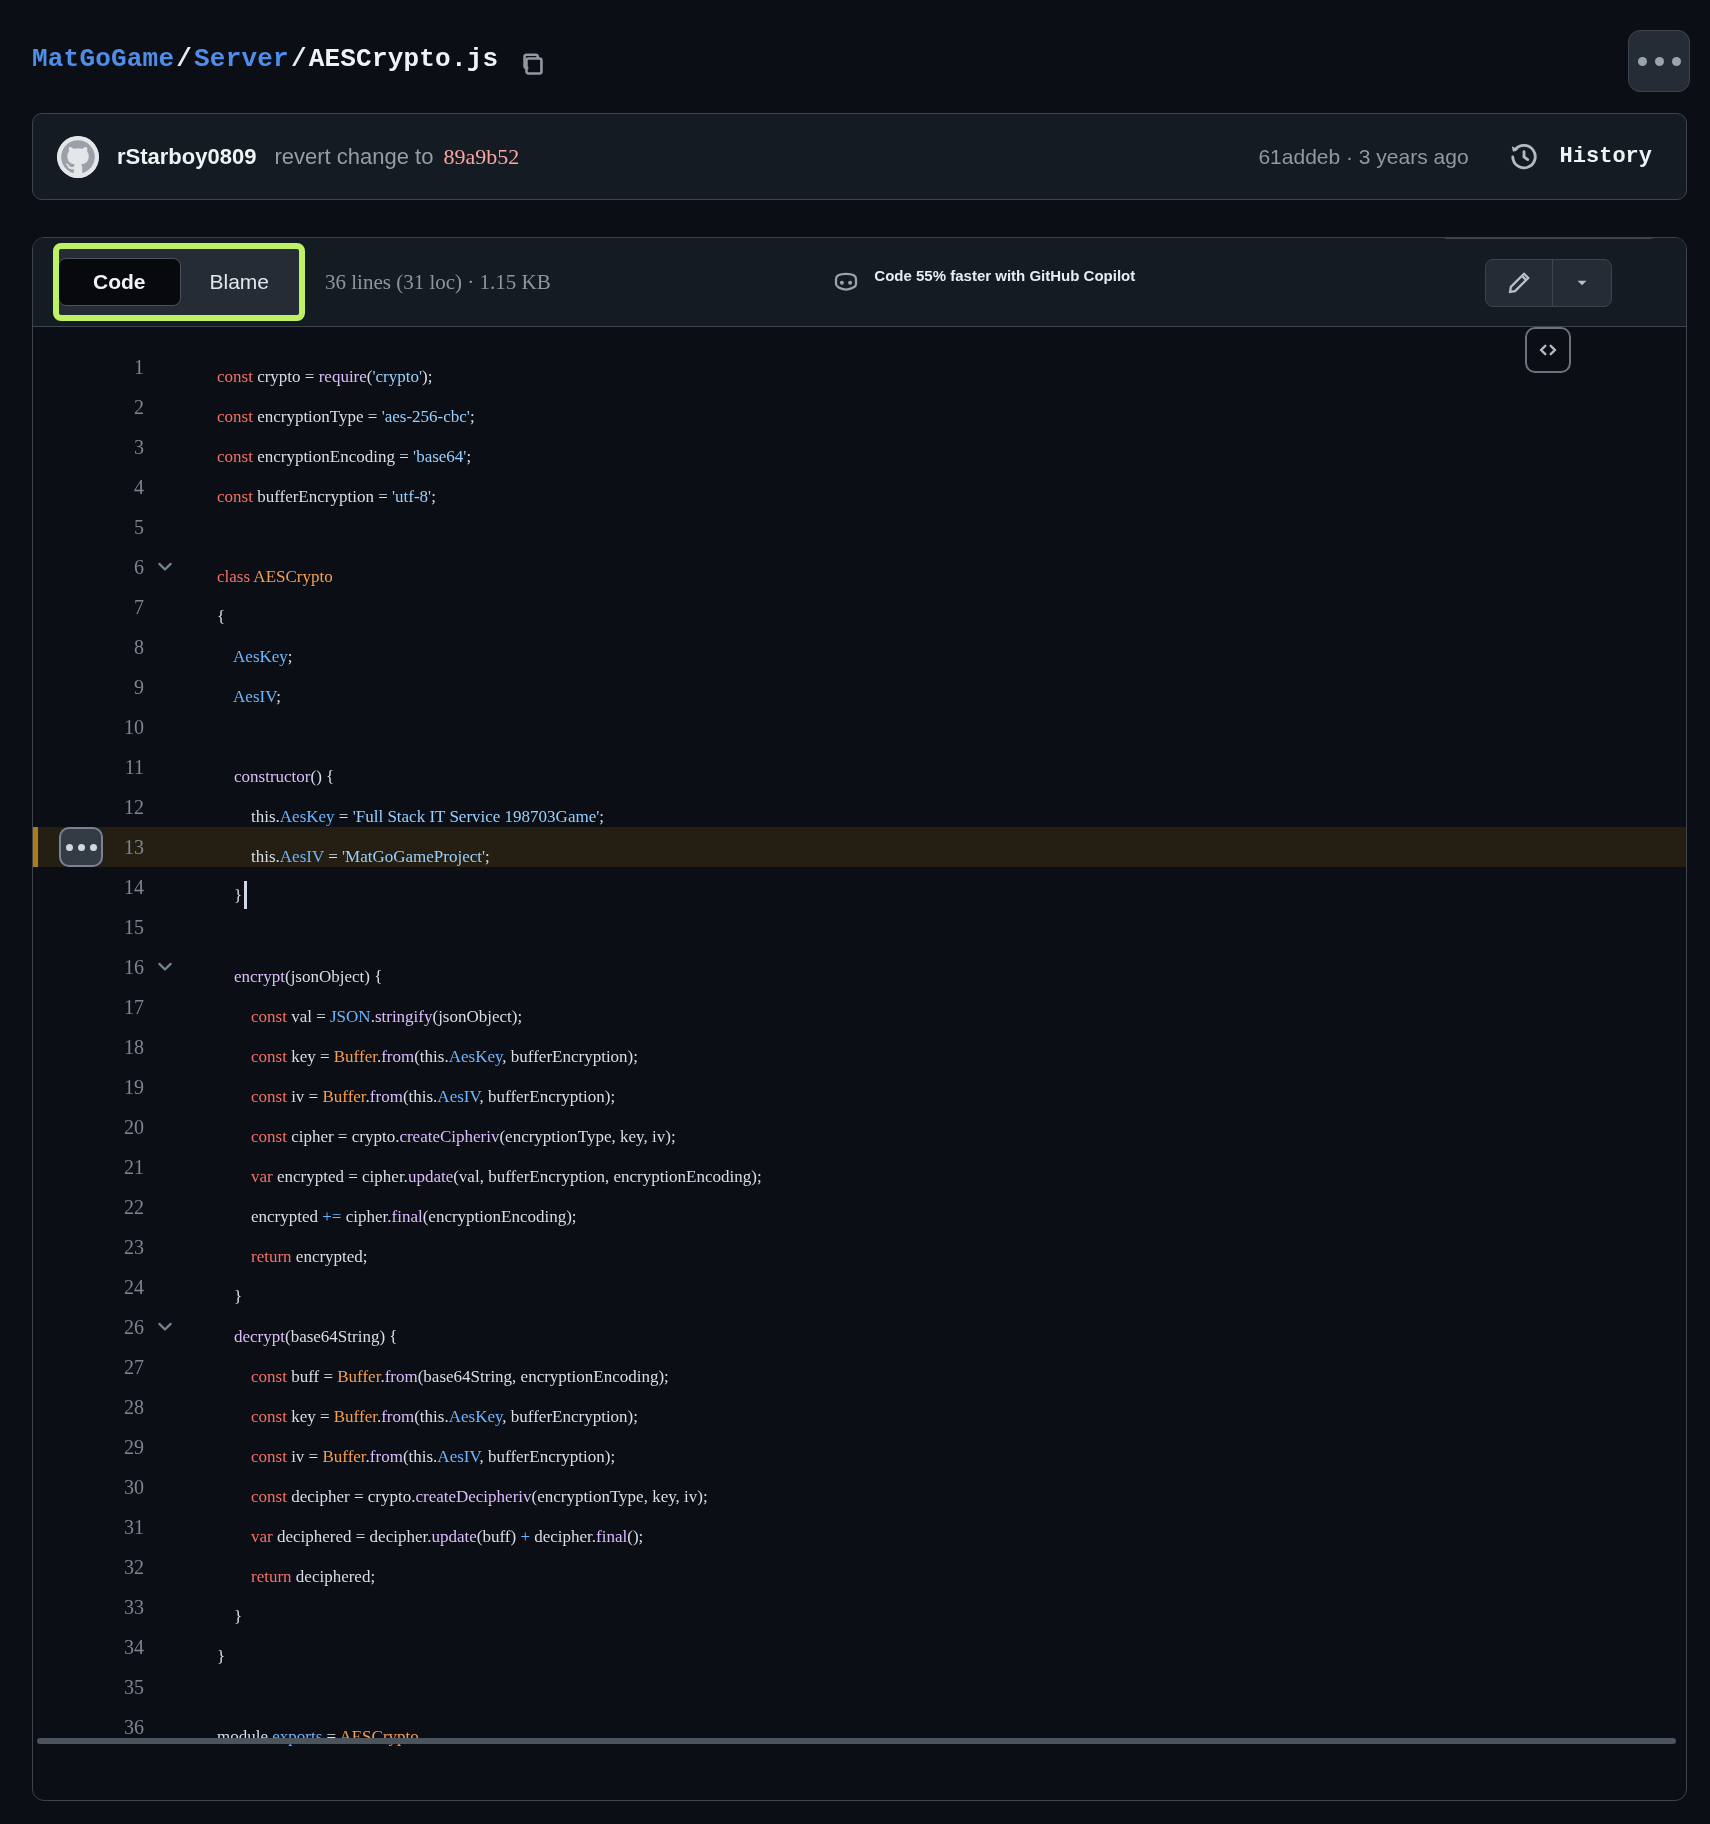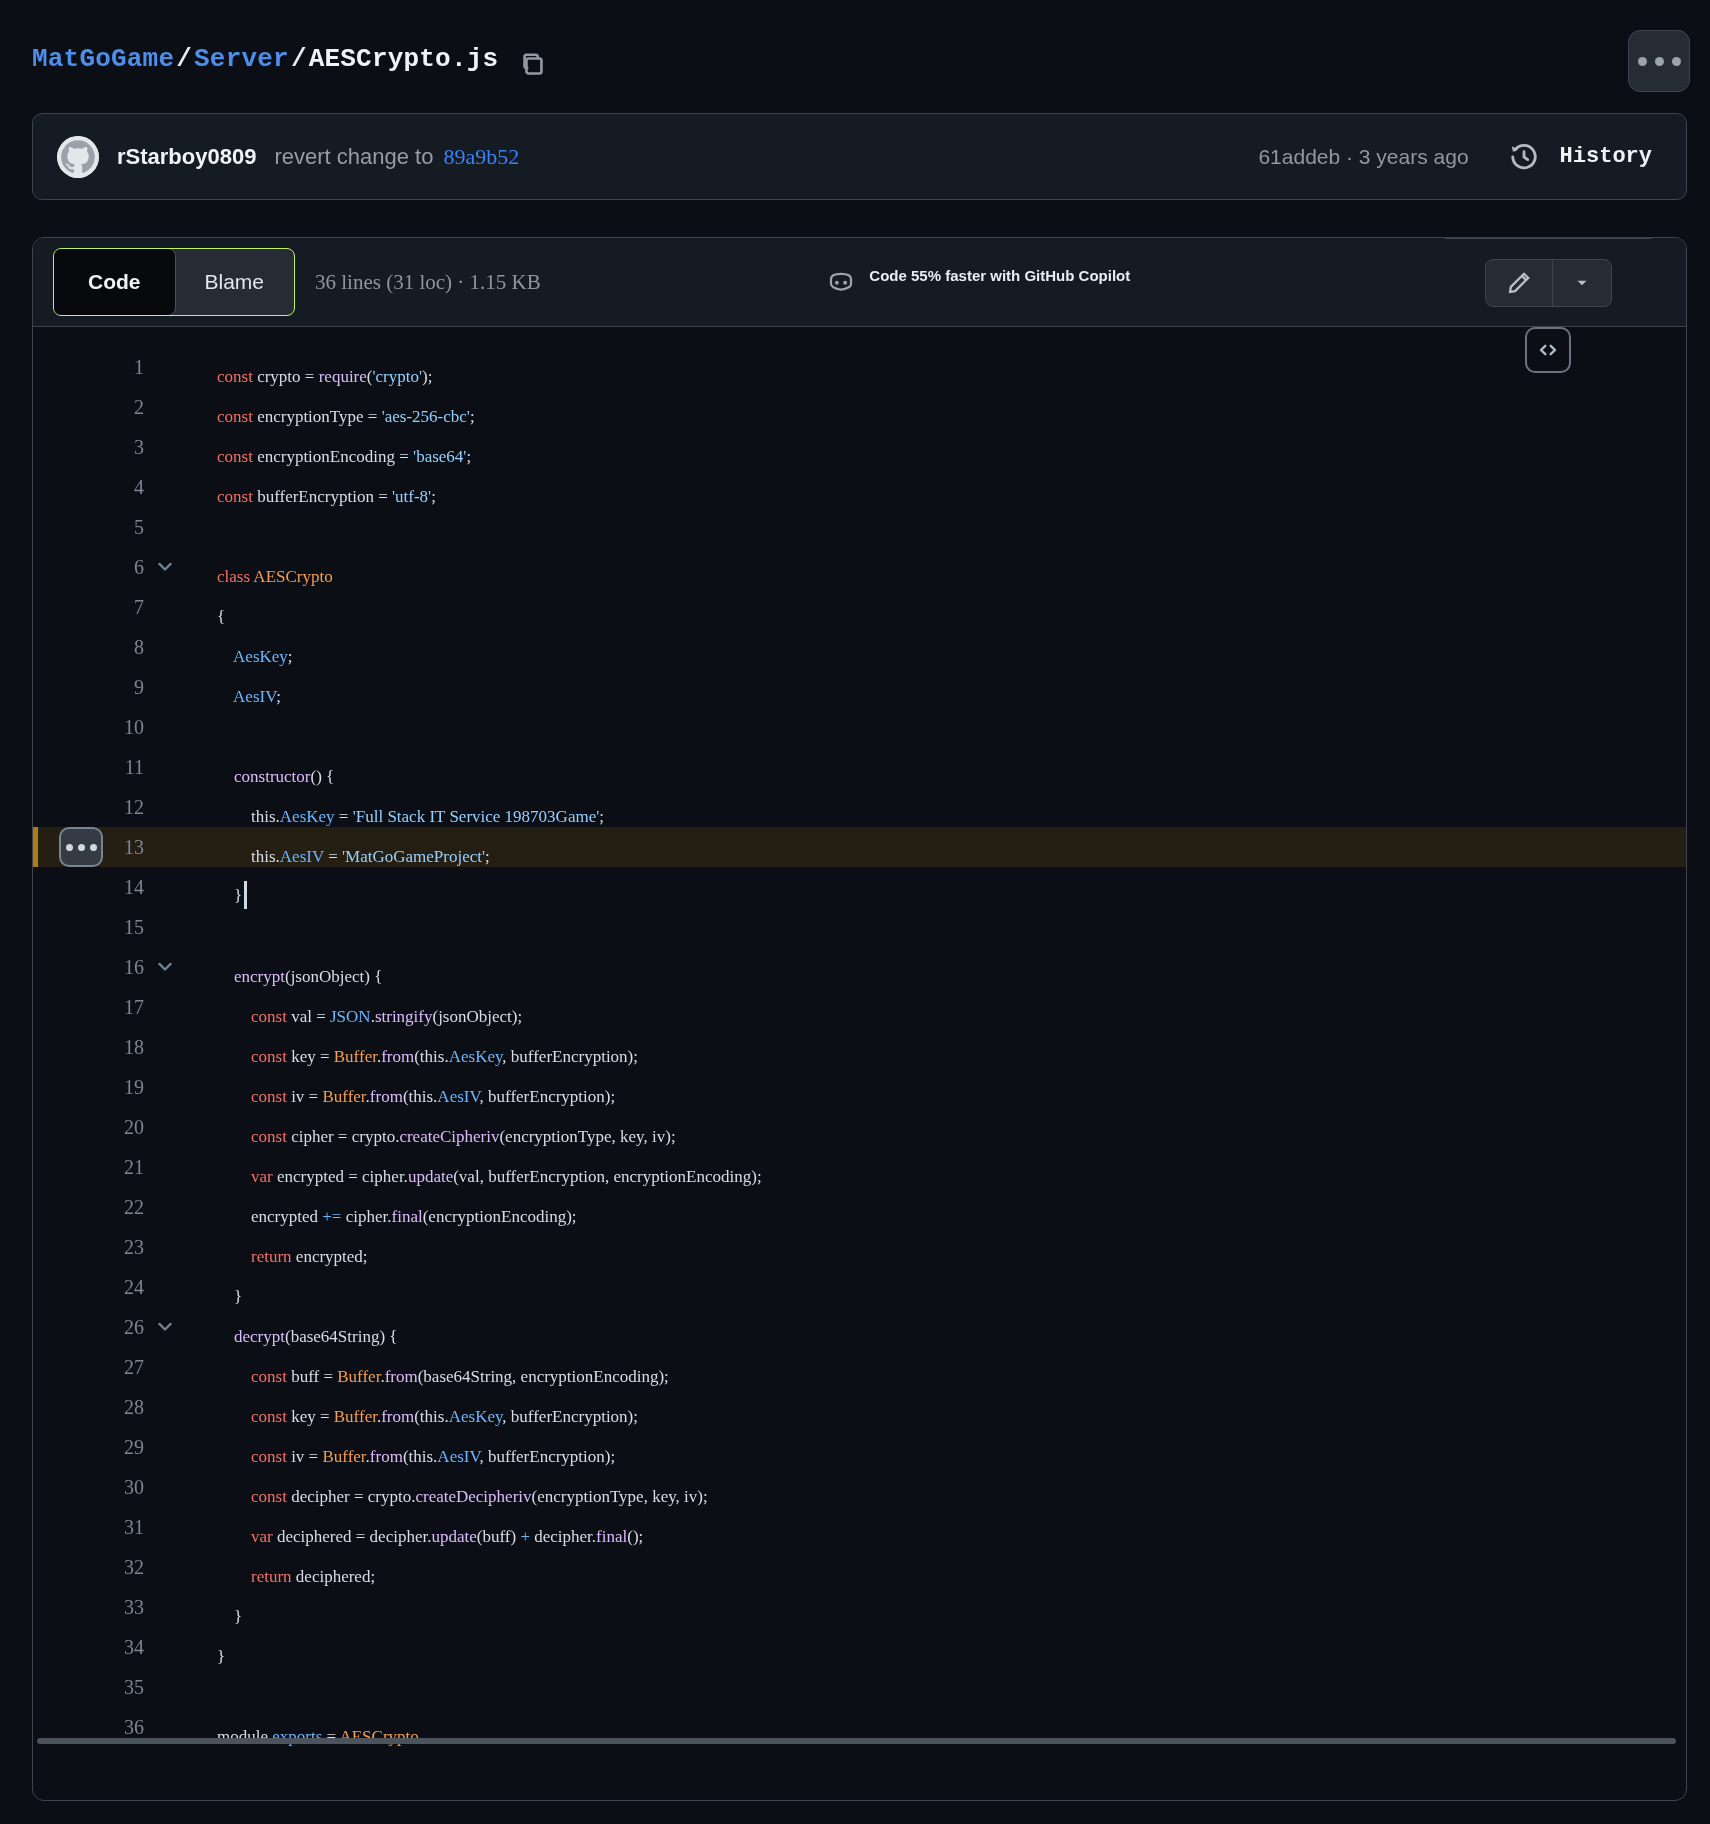--- a/index.html
+++ b/index.html
@@ -18,31 +18,31 @@
   .kebab-btn .dots{display:flex;gap:8px;}
   .kebab-btn .dots i{width:9px;height:9px;border-radius:50%;background:#9aa4af;display:block;}
   
   .commit-bar{position:absolute;left:32px;top:113px;width:1655px;height:87px;background:#151b23;
               border:1px solid #3d444d;border-radius:10px;box-sizing:border-box;
               display:flex;align-items:center;padding:0 28px 0 24px;}
   .avatar{width:42px;height:42px;border-radius:50%;flex:none;overflow:hidden;background:#e4e7ea;
           display:flex;align-items:center;justify-content:center;}
   .commit-author{margin-left:18px;font-size:22px;font-weight:700;color:#f0f3f6;cursor:pointer;}
   .commit-msg{margin-left:18px;font-size:22px;color:#959da5;}
-  .commit-sha-link{margin-left:10px;font-size:22px;color:#3b82f6;text-decoration:none;cursor:pointer;
+  .commit-sha-link{margin-left:10px;font-size:22px;color:#fca5a5;text-decoration:none;cursor:pointer;
                    font-family:"Liberation Serif",serif;}
   .commit-meta{margin-left:auto;font-size:21px;color:#9198a1;}
   .history-btn{margin-left:34px;display:flex;align-items:center;gap:21px;background:none;border:none;
                color:#f0f3f6;font-size:22px;font-weight:700;cursor:pointer;font-family:Liberation Mono, monospace;}
   
   .file-box{position:absolute;left:32px;top:237px;width:1655px;height:1564px;border:1px solid #3d444d;
             border-radius:12px;box-sizing:border-box;background:#0b0e14;overflow:hidden;}
   .file-toolbar{height:89px;background:#151b23;border-bottom:1px solid #3d444d;box-sizing:border-box;
                 display:flex;align-items:center;padding:0 28px 0 20px;}
-  .seg{display:flex;background:#262c36;border:1px solid #bef264;border-radius:8px;overflow:hidden;}
+  .seg{display:flex;background:#262c36;border:6px solid #bef264;border-radius:8px;overflow:hidden;align-items:center;}
   .seg .tab{padding:21px 30px;font-size:21px;color:#e1e7ed;background:transparent;border:none;
             cursor:pointer;font-family:inherit;}
   .seg .tab.active{background:#07090d;border:1px solid #4a525c;border-radius:8px;margin:-1px;
                    font-weight:700;color:#f0f3f6;padding:11px 34px;}
   .file-info{margin-left:20px;font-size:21px;color:#8d96a0;font-family:"Liberation Serif",serif;}
   .copilot{margin:0 auto;display:flex;align-items:flex-start;gap:12px;font-size:15px;font-weight:700;
            color:#e6edf3;cursor:pointer;}
   .btn-group{display:flex;border:1px solid #3d444d;border-radius:8px;overflow:hidden;background:#262c36;}
   .btn-group .gbtn{background:transparent;border:none;border-left:1px solid #3d444d;color:#e6edf3;
                    font-size:21px;font-weight:700;padding:10px 20px;cursor:pointer;font-family:inherit;

